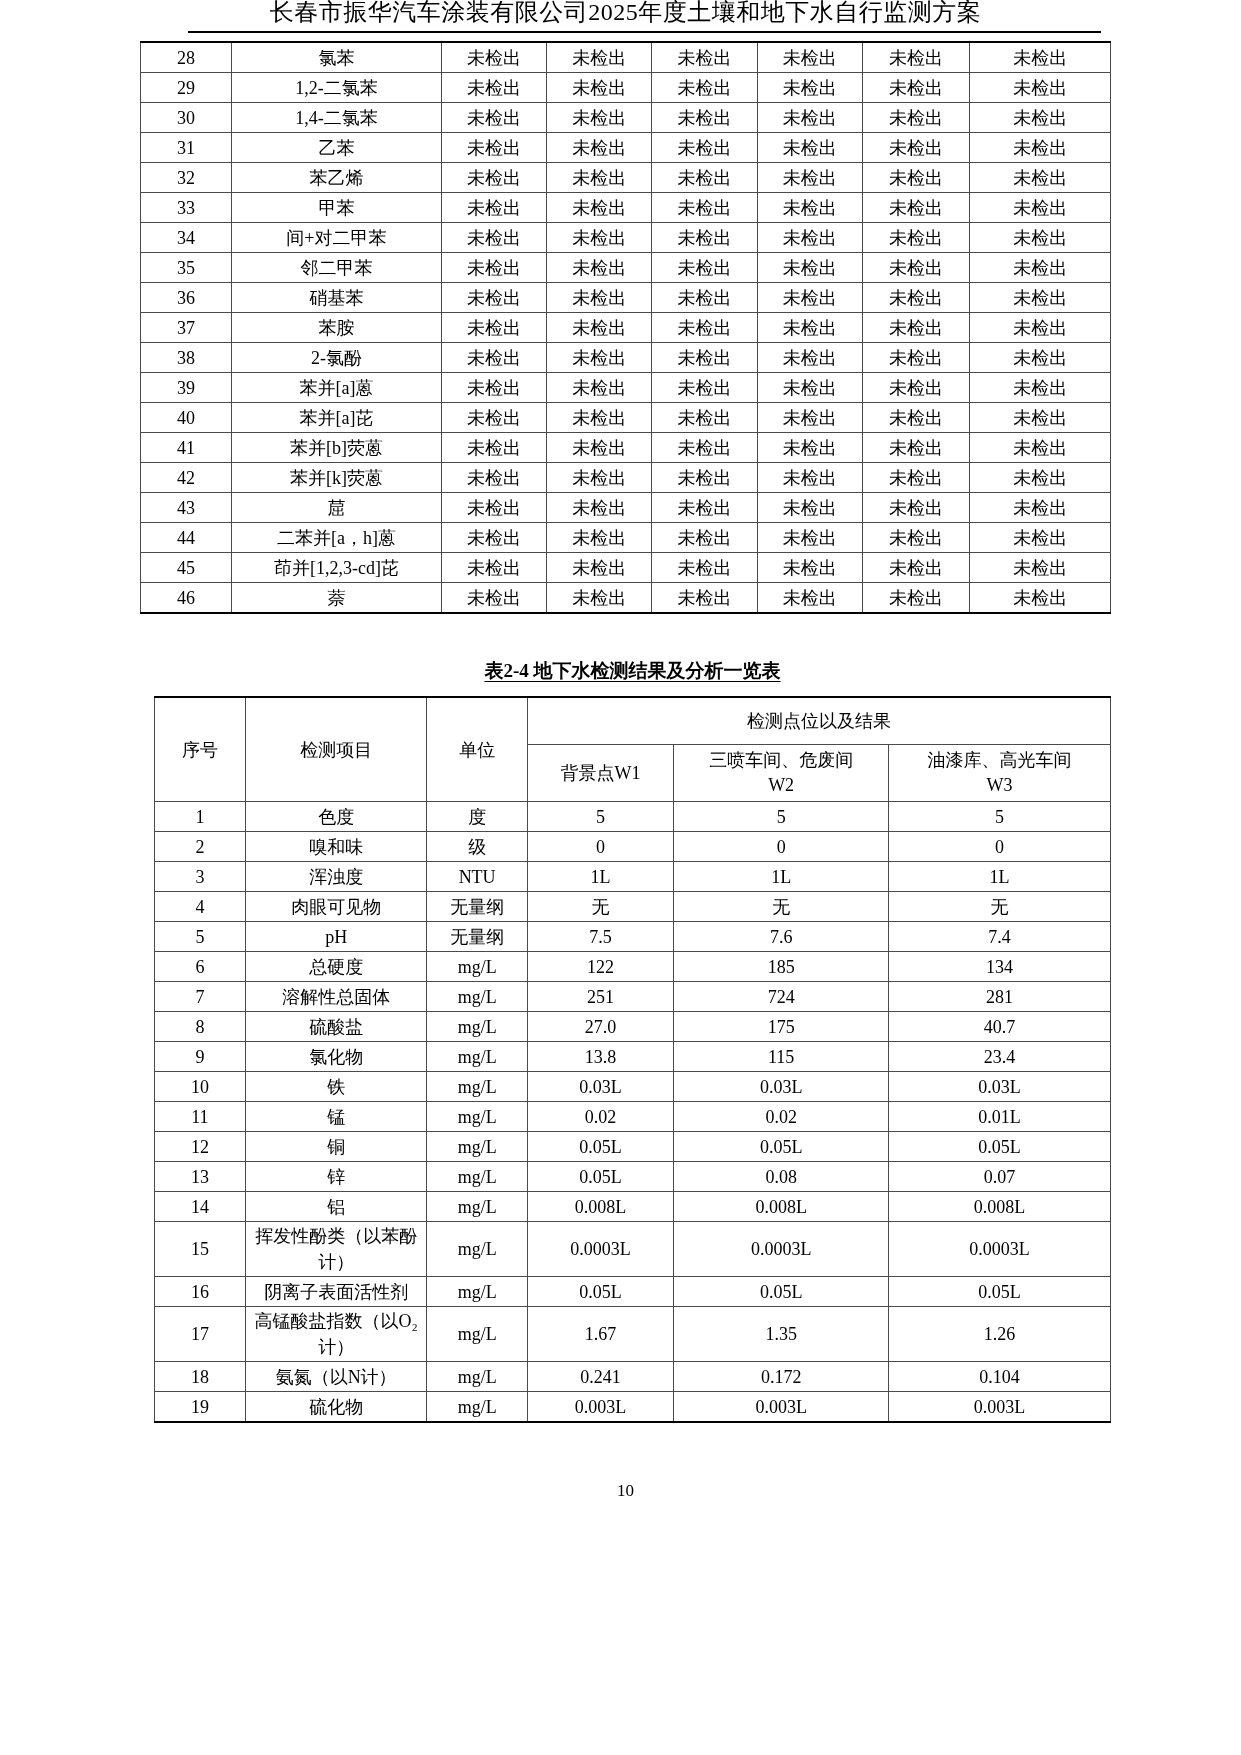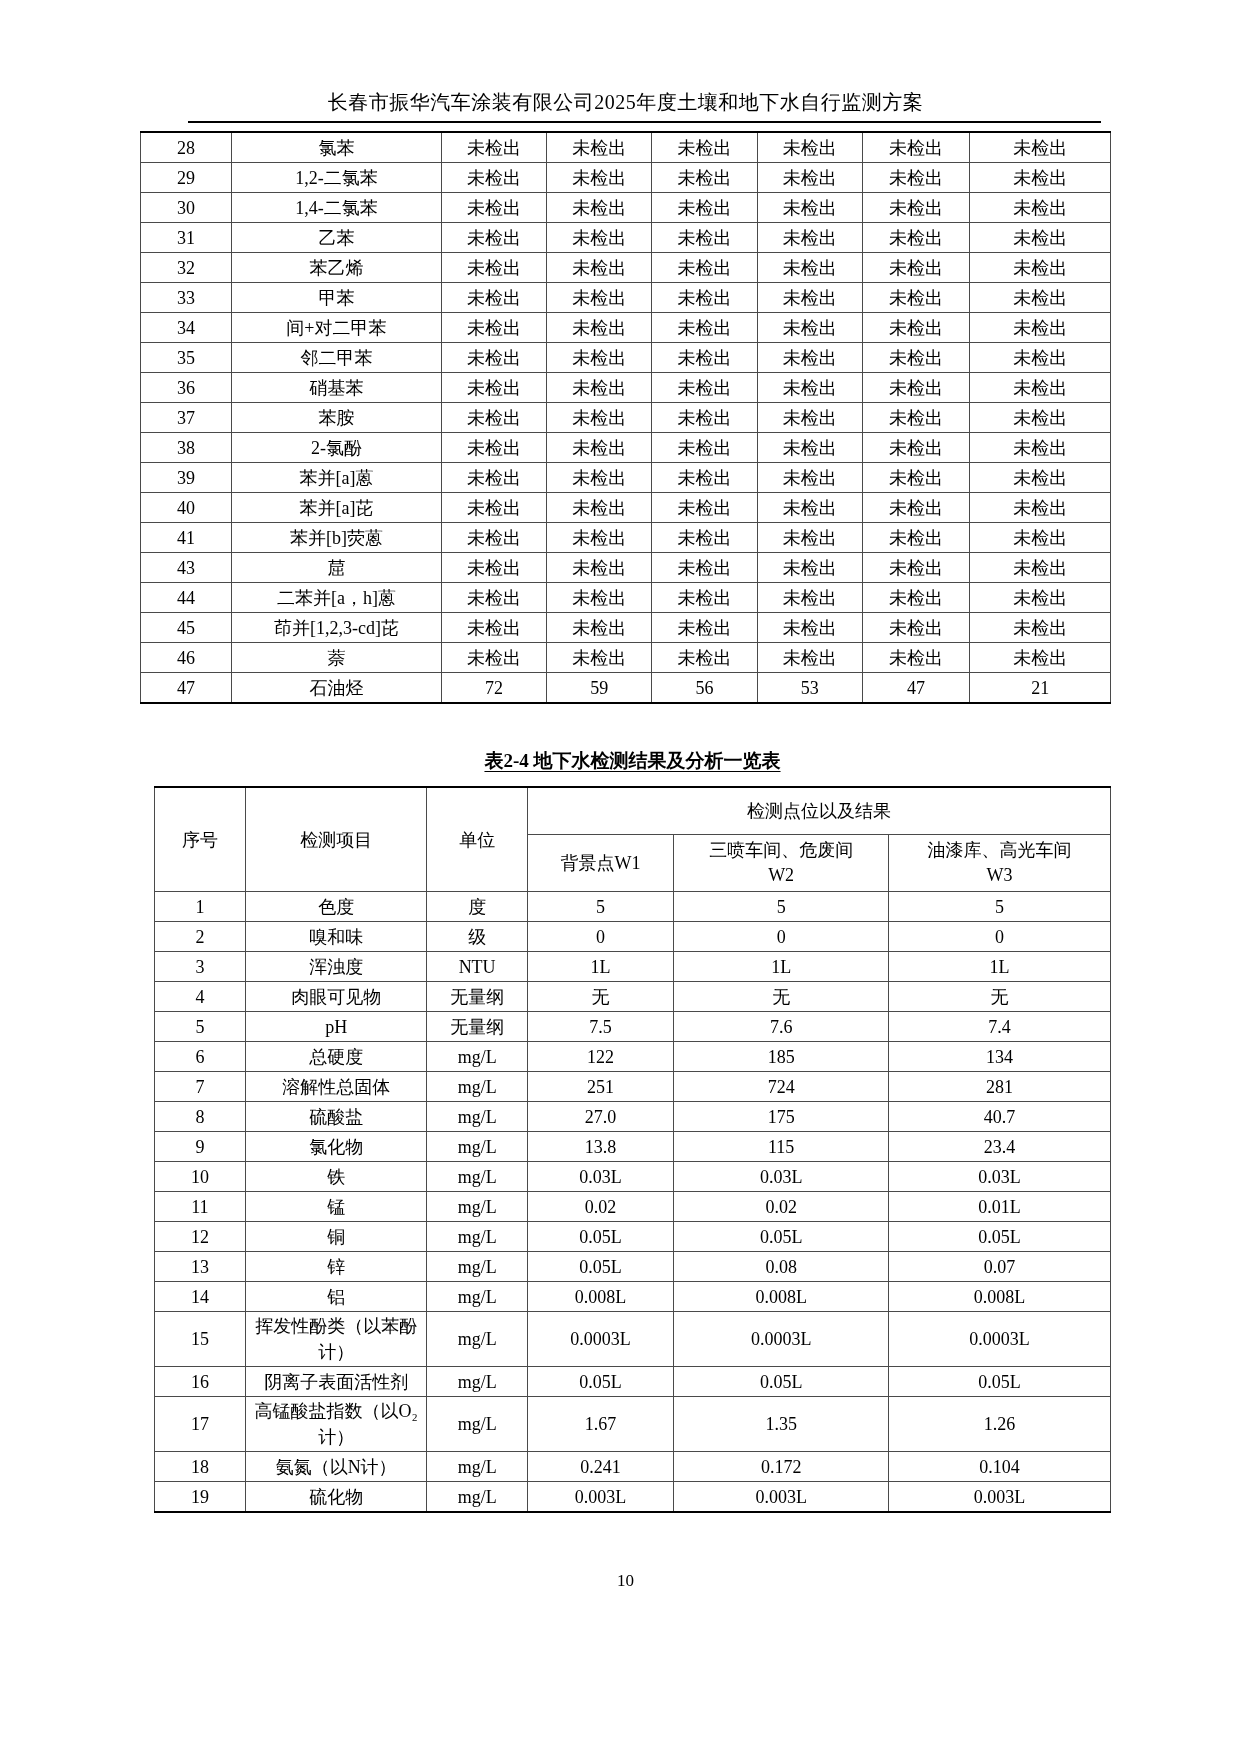--- a/index.html
+++ b/index.html
@@ -3,21 +3,21 @@
 <meta charset="utf-8">
 <style>
   html,body{margin:0;padding:0;background:#e8e8e8;}
   .page{
     width:1241px;height:1755px;background:#ffffff;position:relative;
     font-family:"Liberation Serif","DejaVu Serif",serif;color:#000;
     margin:0 auto;overflow:hidden;
   }
   .content{position:absolute;top:0;left:140px;width:971px;}
   .doc-header{
-    padding-top:90px;text-align:center;font-size:20px;font-weight:400;
+    text-align:center;font-size:24px;font-weight:400;
     letter-spacing:0.5px;line-height:24px;
   }
   .header-rule{height:2px;background:#000;margin:7px 10px 0 48px;}
   table{border-collapse:collapse;width:100%;table-layout:fixed;margin-top:8px;}
   table.results{border-top:2.5px solid #000;border-bottom:2.5px solid #000;}
   td,th{
     border:1px solid #4a4a4a;text-align:center;vertical-align:middle;
     font-size:18px;font-weight:400;padding:1px 3px;line-height:26px;
     overflow:hidden;
   }
@@ -188,20 +188,30 @@
             <td>41</td>
             <td>苯并[b]荧蒽</td>
             <td>未检出</td>
             <td>未检出</td>
             <td>未检出</td>
             <td>未检出</td>
             <td>未检出</td>
             <td>未检出</td>
           </tr>
           <tr>
+            <td>42</td>
+            <td>苯并[k]荧蒽</td>
+            <td>未检出</td>
+            <td>未检出</td>
+            <td>未检出</td>
+            <td>未检出</td>
+            <td>未检出</td>
+            <td>未检出</td>
+          </tr>
+          <tr>
             <td>43</td>
             <td>䓛</td>
             <td>未检出</td>
             <td>未检出</td>
             <td>未检出</td>
             <td>未检出</td>
             <td>未检出</td>
             <td>未检出</td>
           </tr>
           <tr>
@@ -226,30 +236,20 @@
           </tr>
           <tr>
             <td>46</td>
             <td>萘</td>
             <td>未检出</td>
             <td>未检出</td>
             <td>未检出</td>
             <td>未检出</td>
             <td>未检出</td>
             <td>未检出</td>
-          </tr>
-          <tr>
-            <td>47</td>
-            <td>石油烃</td>
-            <td>72</td>
-            <td>59</td>
-            <td>56</td>
-            <td>53</td>
-            <td>47</td>
-            <td>21</td>
           </tr>
         </tbody>
     </table>
 
     <div class="table2-wrap">
       <div class="table-title">表2-4  地下水检测结果及分析一览表</div>
 
       <table id="table2" class="results">
         <colgroup>
           <col style="width:9.5%">

